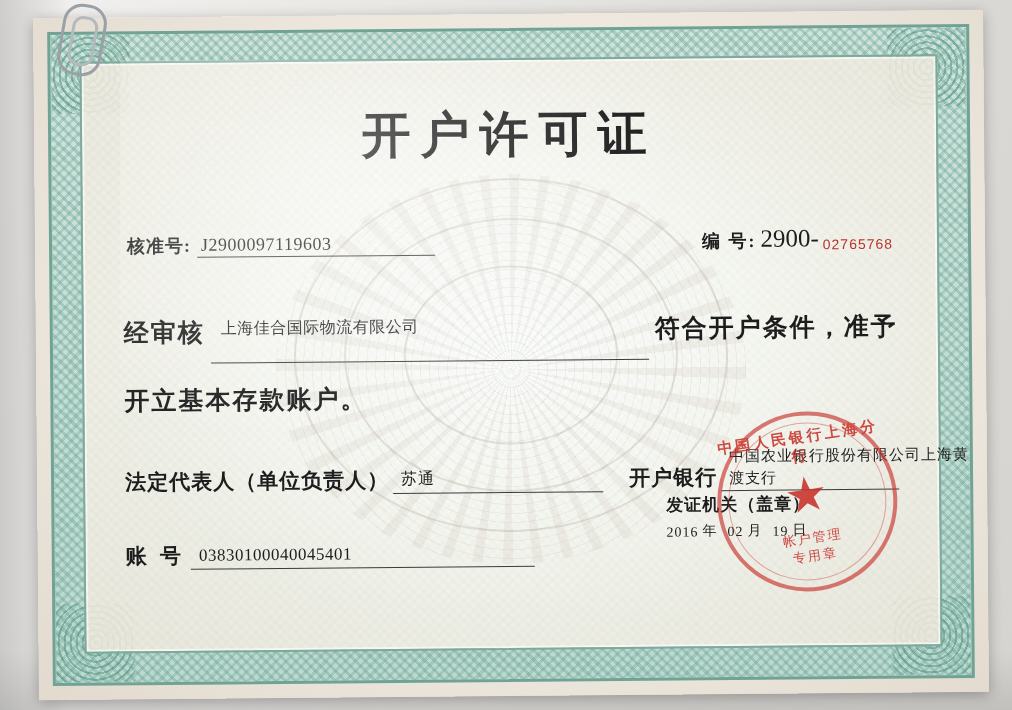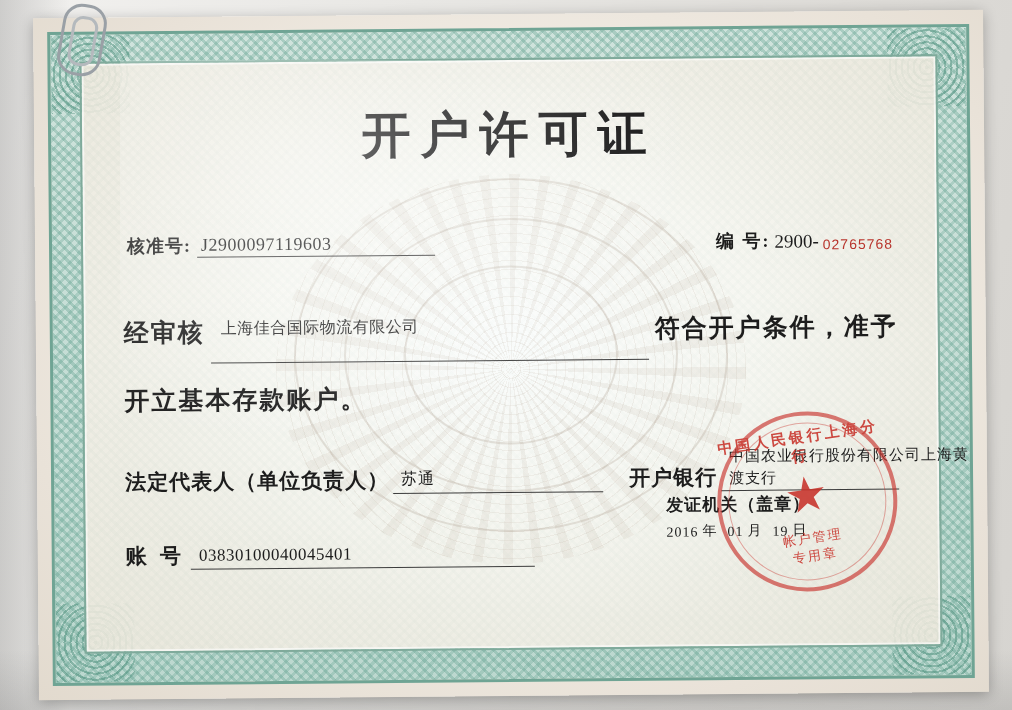--- a/index.html
+++ b/index.html
@@ -102,21 +102,21 @@
     display:flex;align-items:flex-end;gap:6px;
   }
   .approve .lbl{font-size:18px;font-weight:bold;letter-spacing:1px;}
   .approve .val{
     font-family:"Liberation Serif",serif;font-size:18px;
     border-bottom:1px solid #3a3a3a;min-width:230px;padding:0 4px 1px 4px;
     letter-spacing:.5px;
   }
   .serial{display:flex;align-items:flex-end;gap:4px;}
   .serial .lbl{font-size:18px;font-weight:bold;letter-spacing:2px;}
-  .serial .pre{font-size:19px;}
+  .serial .pre{font-size:25px;}
   .serial .num{
     font-family:Liberation Sans, sans-serif;
     font-size:14px;color:#b8342c;letter-spacing:1px;margin-top:43px;
   }
   .body{
     margin-top:40px;padding:0 24px;
     font-size:25px;font-weight:bold;line-height:62px;letter-spacing:2px;
   }
   .line1{display:flex;align-items:flex-end;}
   .line1 .seg{white-space:nowrap;}
@@ -278,21 +278,21 @@
       <div class="row-acc">
         <span class="lbl">账 号</span>
         <span class="fillacc">03830100040045401</span>
       </div>
 
       <div class="issuer">
         <div>发证机关（盖章）</div>
         <div class="datebox">
           <span class="num">2016</span>
           <span class="u">年</span>
-          <span class="num">01</span>
+          <span class="num">02</span>
           <span class="u">月</span>
           <span class="num">19</span>
           <span class="u">日</span>
         </div>
       </div>
 
       <div class="seal">
         <div class="ring"></div>
         <div class="topt">中国人民银行上海分行</div>
         <div class="star">★</div>

